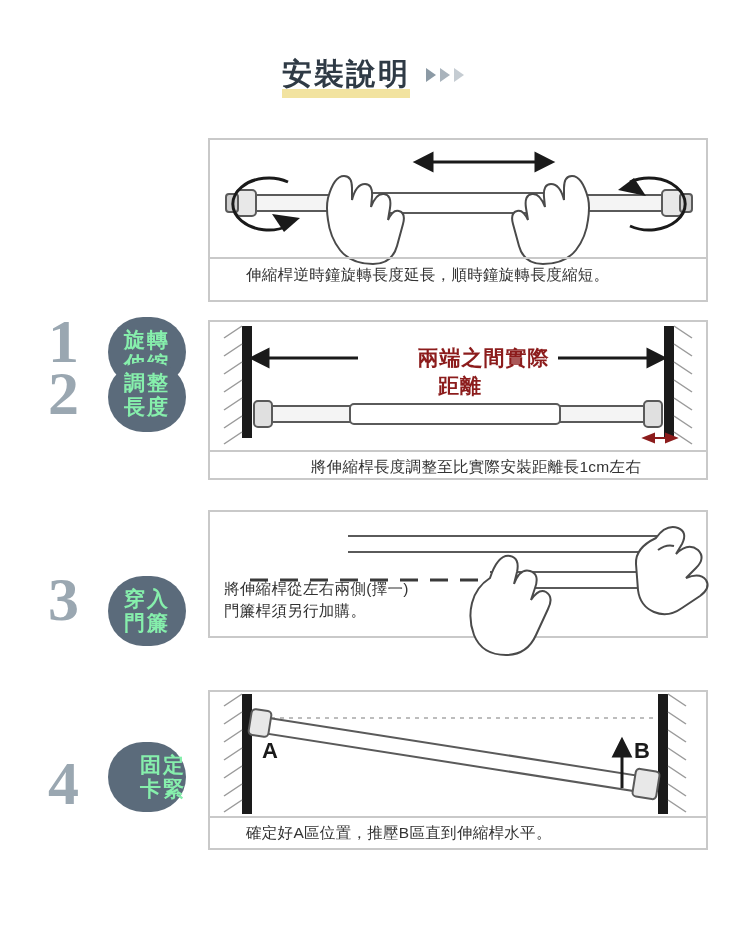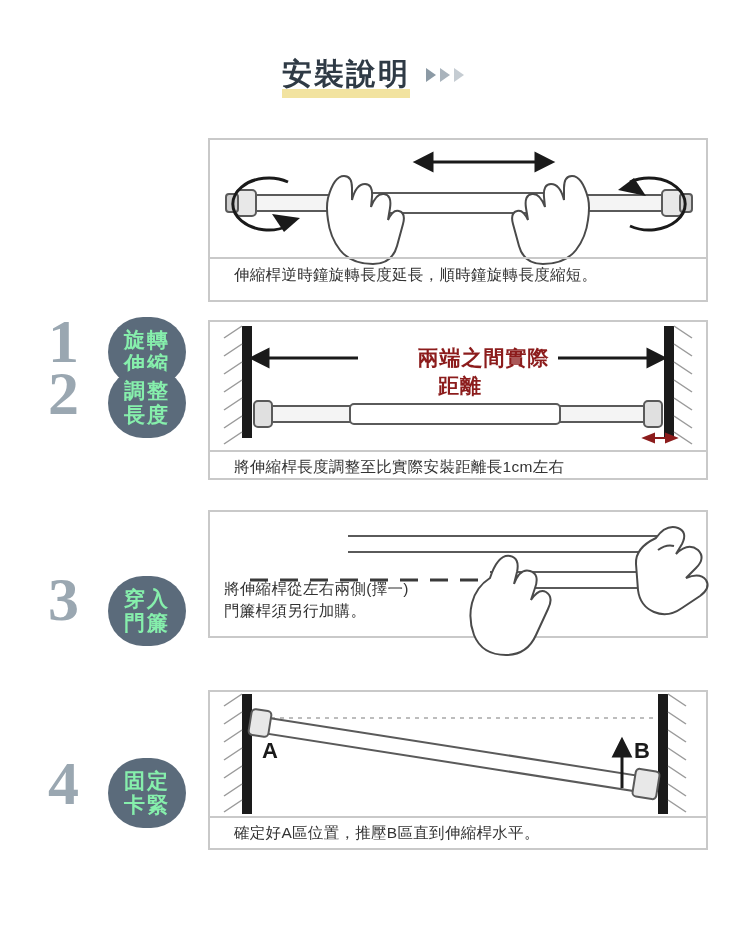--- a/index.html
+++ b/index.html
@@ -127,43 +127,43 @@
 
   
   .s1 { top: 132px; }
   .s1 .step-num { top: 178px; left: 48px; }
   .s1 .badge { top: 185px; }
   .s1 .panel { top: 6px; height: 164px; }
 
   
   .s2 { top: 320px; }
   .s2 .step-num { top: 42px; left: 48px; }
-  .s2 .badge { top: 48px; }
+  .s2 .badge { top: 42px; font-family: Liberation Mono, monospace; }
   .s2 .panel { top: 0px; height: 160px; }
 
   
   .s3 { top: 510px; }
   .s3 .step-num { top: 58px; left: 48px; }
   .s3 .badge { top: 66px; }
   .s3 .panel { top: 0px; height: 128px; padding-left: 30px; }
 
   
   .s4 { top: 690px; }
   .s4 .step-num { top: 62px; left: 48px; }
-  .s4 .badge { top: 68px; }
+  .s4 .badge { top: 52px; align-items: flex-end; }
   .s4 .panel { top: 0px; height: 160px; }
 
   .panel-svg { display: block; }
 
   .cap-box {
     position: absolute;
     left: 0;
     width: 100%;
     box-sizing: border-box;
-    padding-left: 24px;
+    padding-left: 36px;
   }
 </style>
 </head>
 <body>
 
 <div class="page">
 
   <div class="header">
     <div class="header-title-wrap">
       <div class="header-title">安裝說明</div>
@@ -272,21 +272,21 @@
         <g stroke="#8c1c1c" stroke-width="2" fill="#8c1c1c">
           <line x1="438" y1="116" x2="462" y2="116"></line>
           <polygon points="434,116 444,112 444,120"></polygon>
           <polygon points="466,116 456,112 456,120"></polygon>
         </g>
       </svg>
       <div style="position:absolute; left:150px; top:22px; width:200px; text-align:center;">
         <span style="font-size:21px; font-weight:bold; color:#8c1c1c; letter-spacing:1px;margin-left:47px;">兩端之間實際距離</span>
       </div>
       <div style="position:absolute; left:0; top:128px; width:100%; border-top:2px solid #c9c9c9;"></div>
-      <div class="cap-box" style="top:134px;">
+      <div class="cap-box" style="top:134px;text-align:center;">
         <div class="caption">將伸縮桿長度調整至比實際安裝距離長1cm左右</div>
       </div>
     </div>
   </div>
 
   <div class="step s3">
     <div class="step-num">3</div>
     <div class="badge">
       <span>穿入</span>
       <span>門簾</span>

